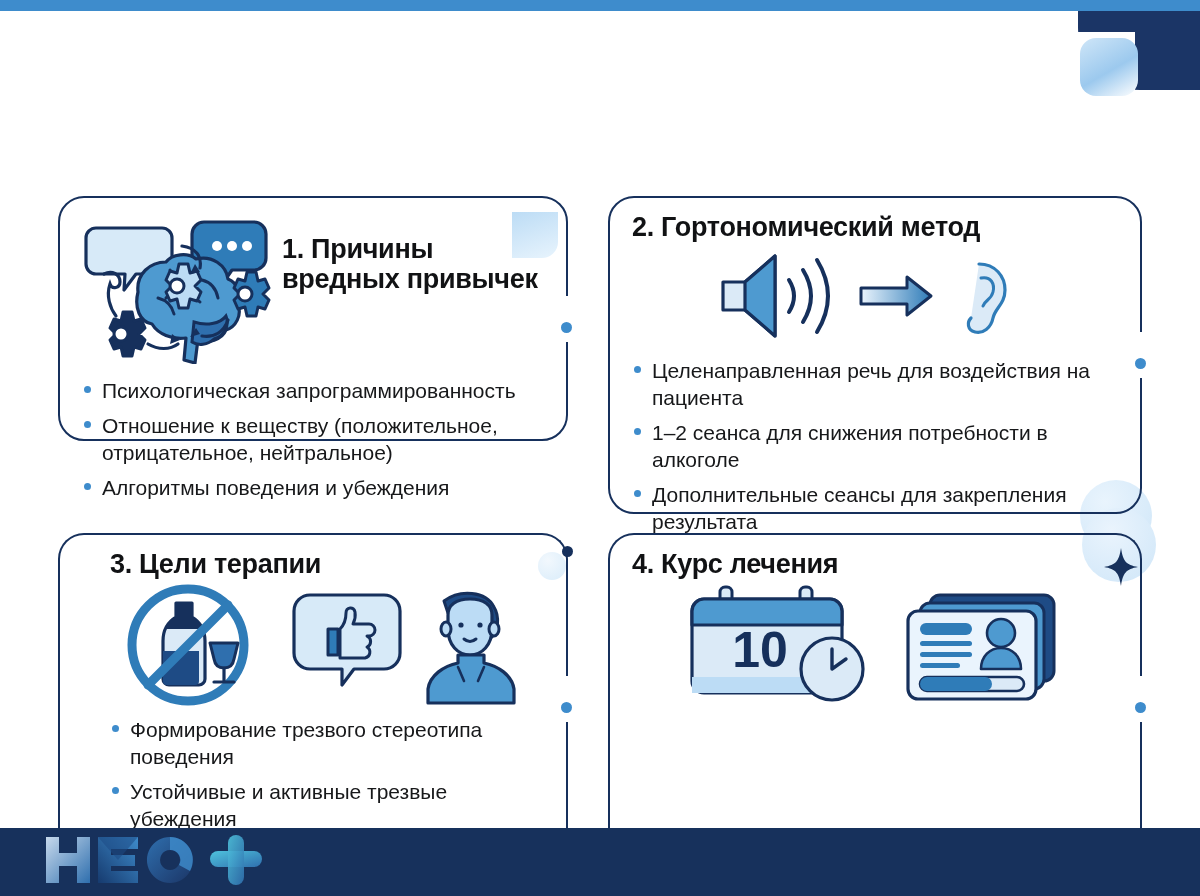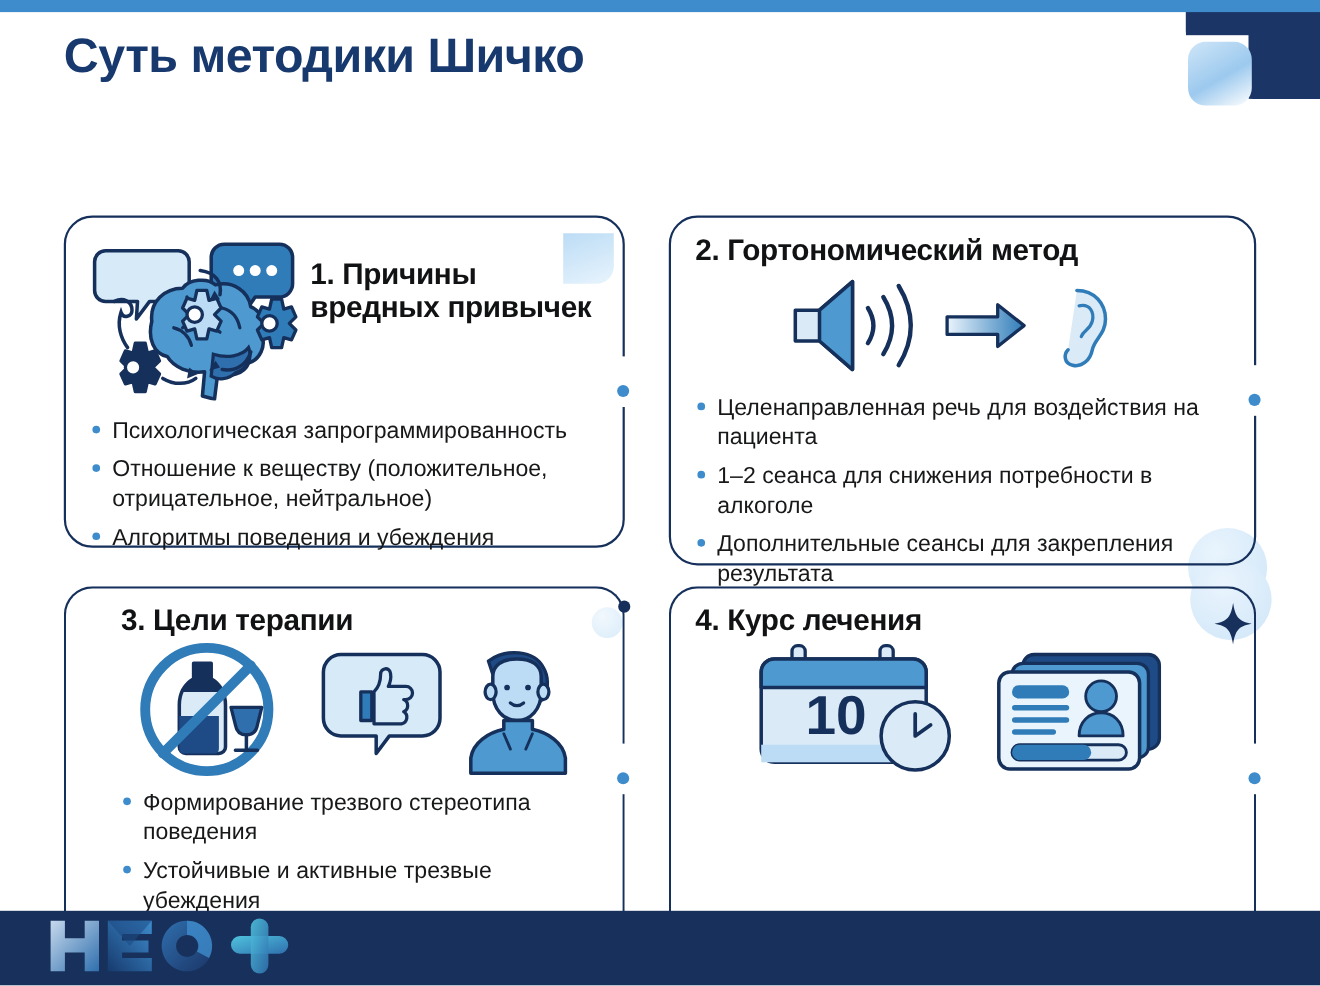--- a/index.html
+++ b/index.html
@@ -101,21 +101,21 @@
   .card .notch-dot {
     position: absolute;
     right: -6px;
     top: calc(50% + 3px);
     width: 11px;
     height: 11px;
     border-radius: 50%;
     background: #3e8ccc;
   }
 
-  #card1 { left: 58px;  top: 196px; width: 510px; height: 302px; }
+  #card1 { left: 58px;  top: 196px; width: 510px; height: 245px; }
   #card2 { left: 608px; top: 196px; width: 534px; height: 318px; }
   #card3 { left: 58px;  top: 533px; width: 510px; height: 330px; border-bottom: none;
            border-bottom-left-radius: 0; border-bottom-right-radius: 0; padding-left: 28px; }
   #card4 { left: 608px; top: 533px; width: 534px; height: 330px; border-bottom: none;
            border-bottom-left-radius: 0; border-bottom-right-radius: 0; }
 
   .card-inner {
     position: relative;
     width: 100%;
     height: 100%;
@@ -208,21 +208,20 @@
   .footer-logo { margin-left: 40px; }
 </style>
 </head>
 <body>
 
 <div class="top-bar"></div>
 <div class="corner-blob"></div>
 <div class="corner-square"></div>
 
 <div class="header">
-  <div class="page-title">Суть методики Шичко</div>
 </div>
 
 <div class="deco deco-sq-c1"></div>
 <div class="deco deco-circ-c2"></div>
 <div class="deco deco-circ-c3"></div>
 <div class="deco deco-dot-c3"></div>
 <div class="deco deco-circ-c4"></div>
 <div class="deco deco-star-c4">
   <svg width="34" height="38" viewBox="0 0 34 38">
     <path d="M17 0 C19 13 22 17 34 19 C22 21 19 25 17 38 C15 25 12 21 0 19 C12 17 15 13 17 0 Z" fill="#17315c"></path>

